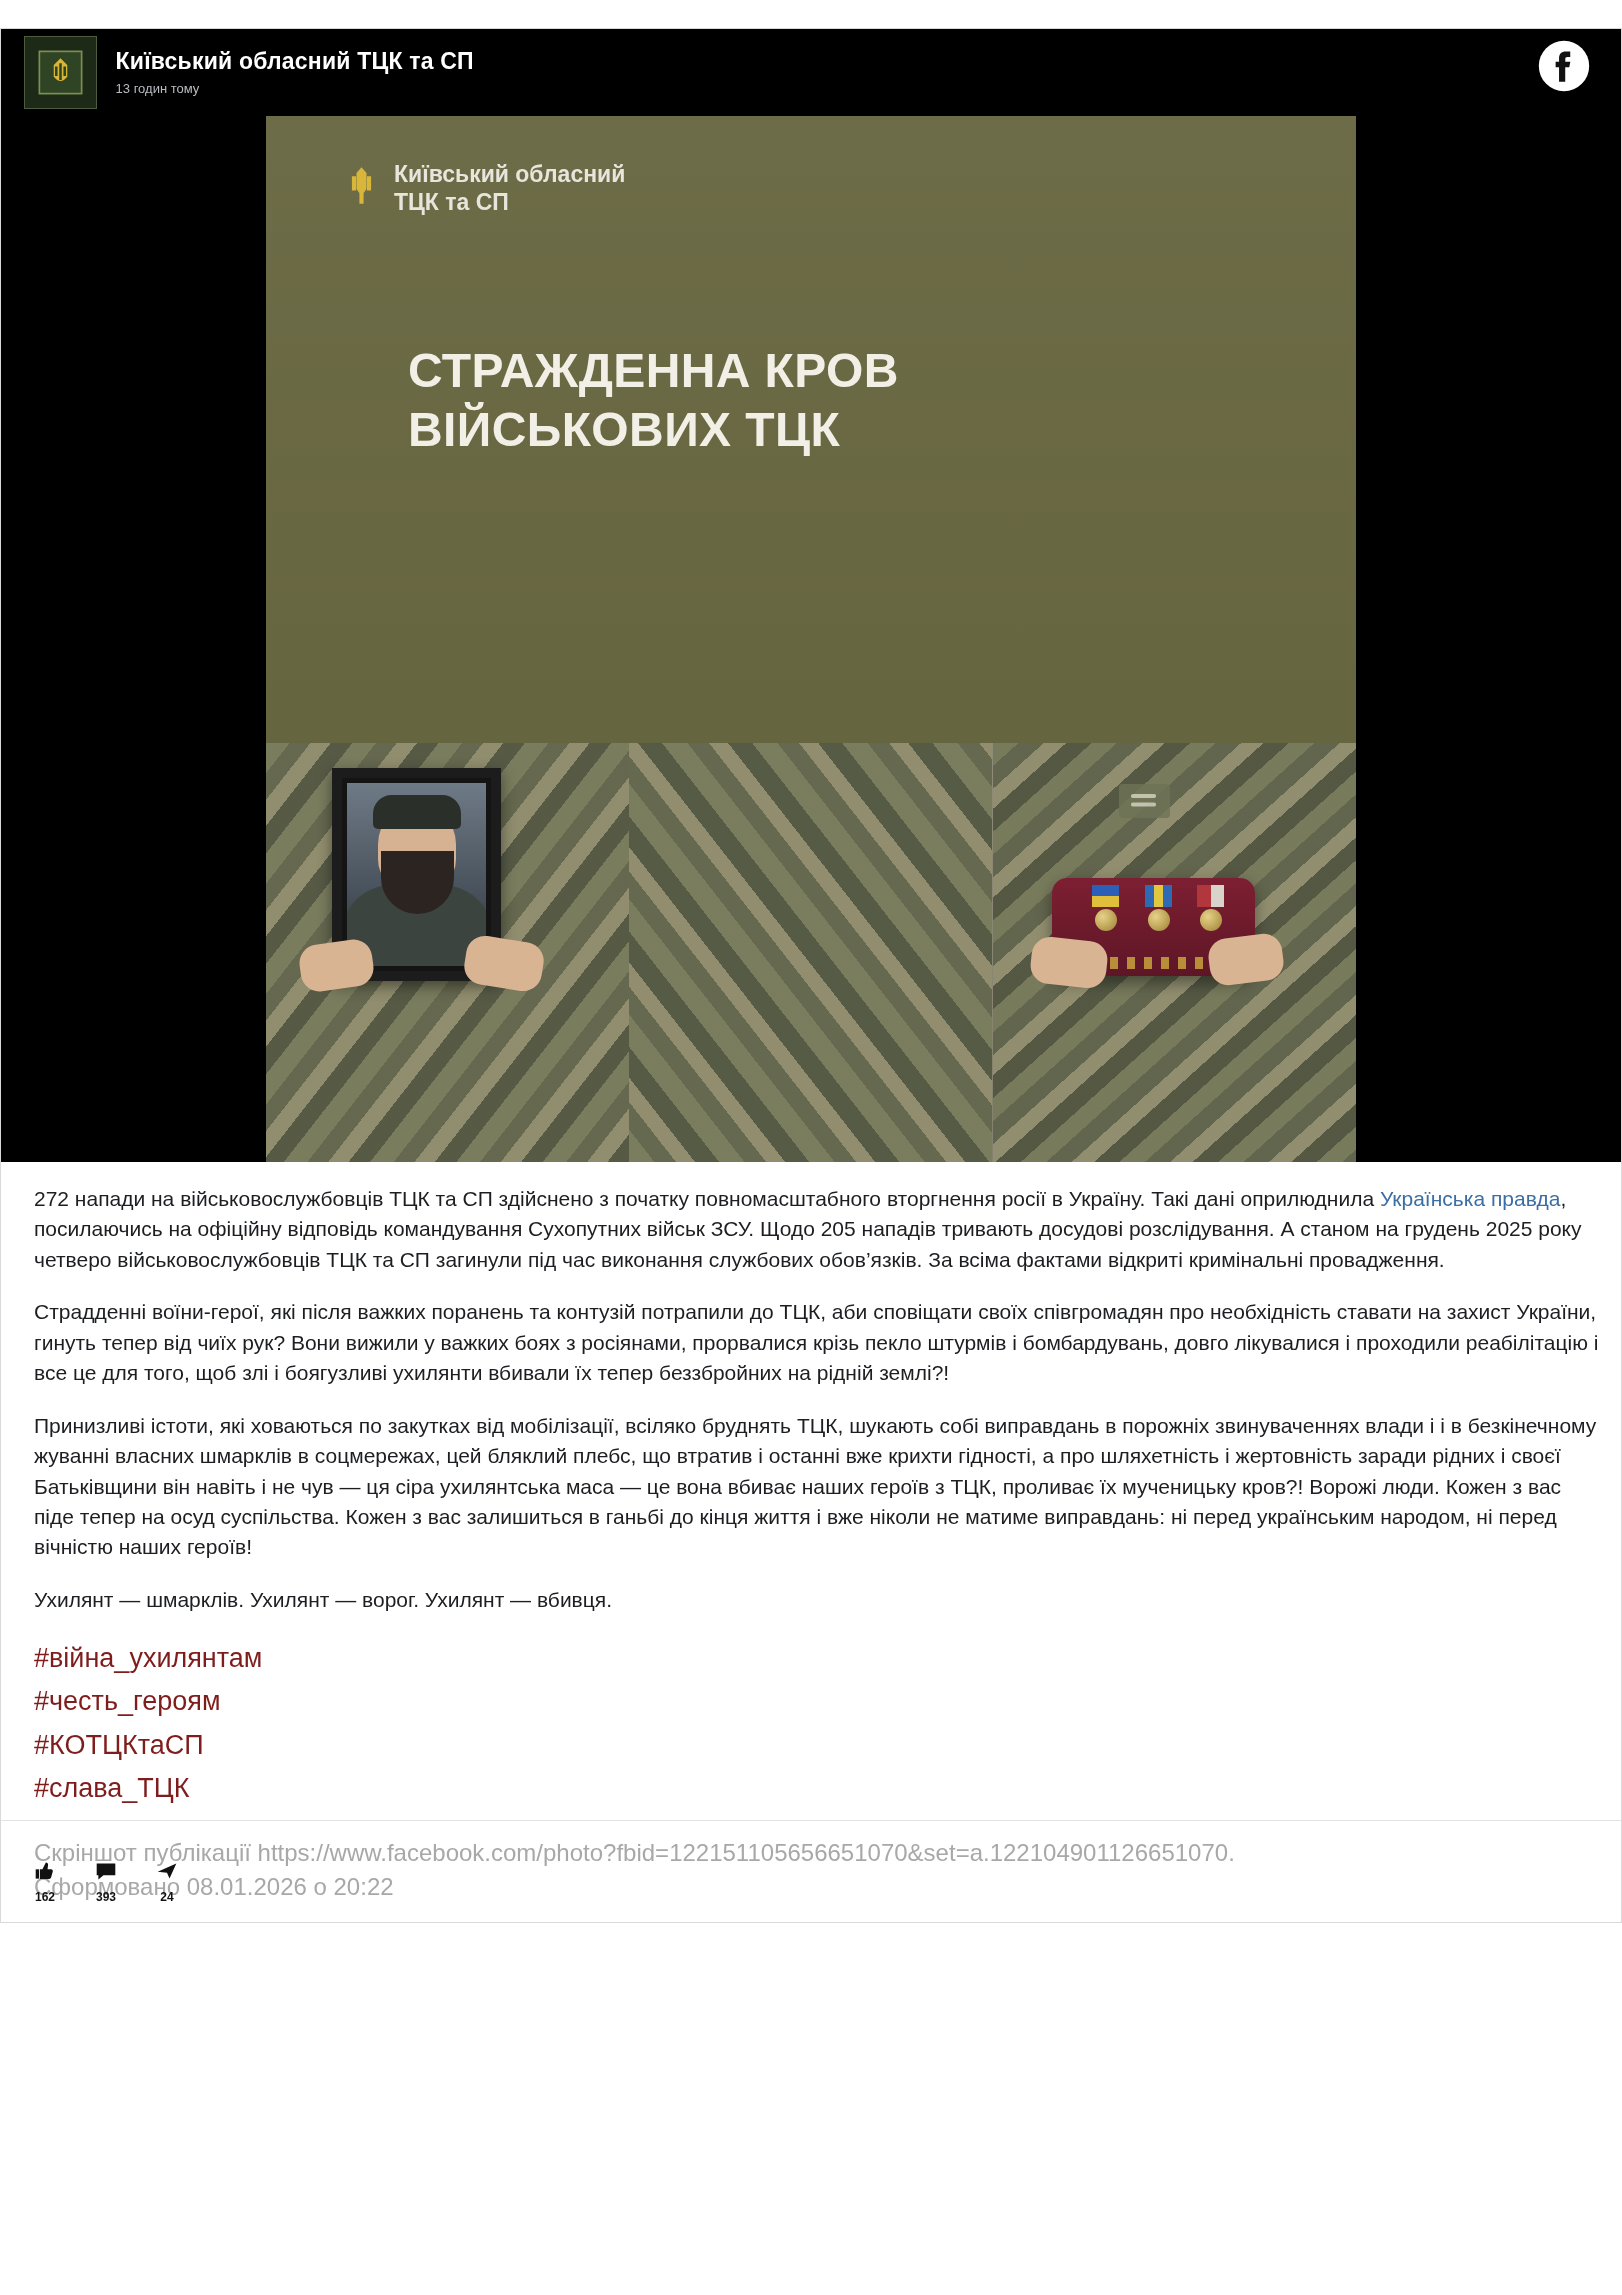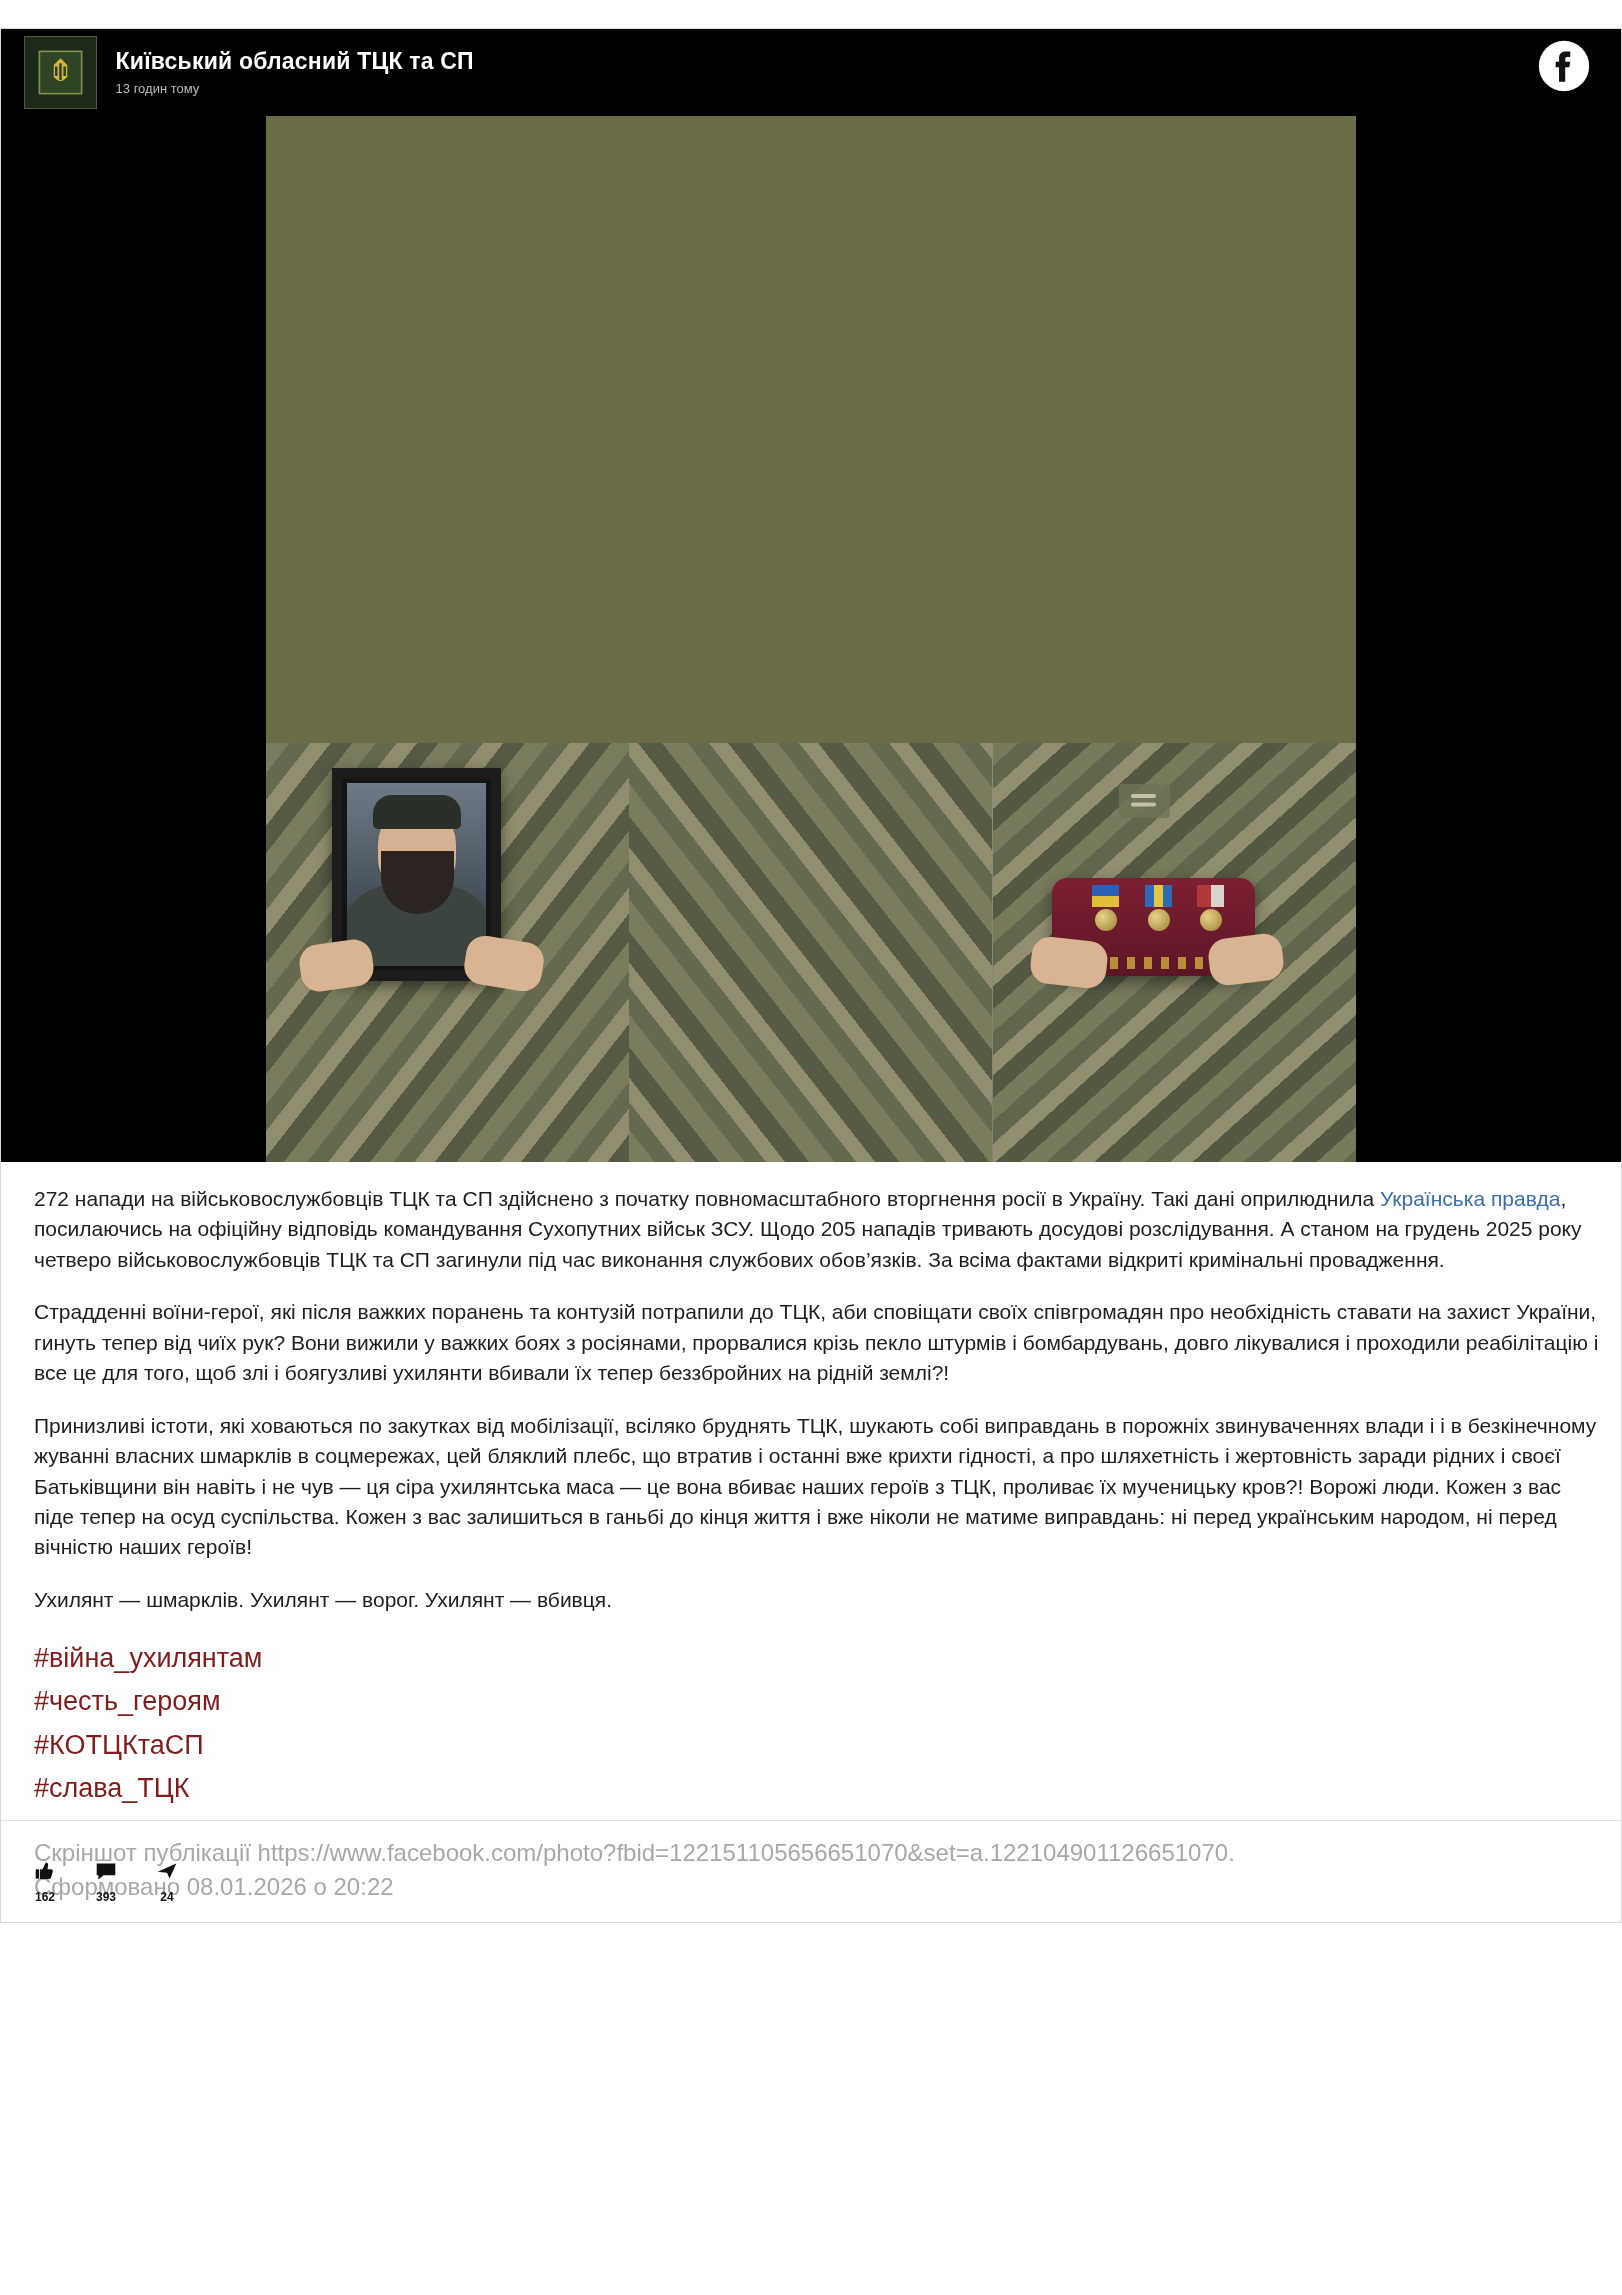--- a/index.html
+++ b/index.html
@@ -347,20 +347,36 @@
         <div class="post-time">13 годин тому</div>
       </div>
       <svg class="fb-logo" viewBox="0 0 64 64">
         <circle cx="32" cy="32" r="31" fill="#ffffff"></circle>
         <path d="M38.5 33.5h-5v18h-7.6v-18h-4.2v-6.6h4.2v-4.4c0-5.2 2.6-8.3 8.7-8.3h5.1v6.6h-3.2c-2.4 0-2.9 0.9-2.9 2.8v3.3h6.2l-1.3 6.6z" fill="#111111"></path>
       </svg>
     </div>
 
     <div class="media">
       <div class="media-inner">
+        <div class="poster-top">
+          <div class="brand-row">
+            <svg class="brand-emblem" viewBox="0 0 42 54">
+              <path d="M21 2 L27 9 L27 28 Q21 40 15 28 L15 9 Z" fill="#d8b63a"></path>
+              <path d="M21 8 L21 46 M12 13 L12 30 M30 13 L30 30" stroke="#d8b63a" stroke-width="5" fill="none"></path>
+            </svg>
+            <div class="brand-label">
+              <div>Київський обласний</div>
+              <div>ТЦК та СП</div>
+            </div>
+          </div>
+          <div class="poster-title">
+            <div>СТРАЖДЕННА КРОВ</div>
+            <div>ВІЙСЬКОВИХ ТЦК</div>
+          </div>
+        </div>
 
         <div class="photo">
           <div class="photo-bg-wall"></div>
           <div class="pedestal"></div>
           <div class="sold left"></div>
           <div class="sold mid"></div>
           <div class="sold right"></div>
 
           <div class="portrait-frame">
             <div class="portrait-inner">

